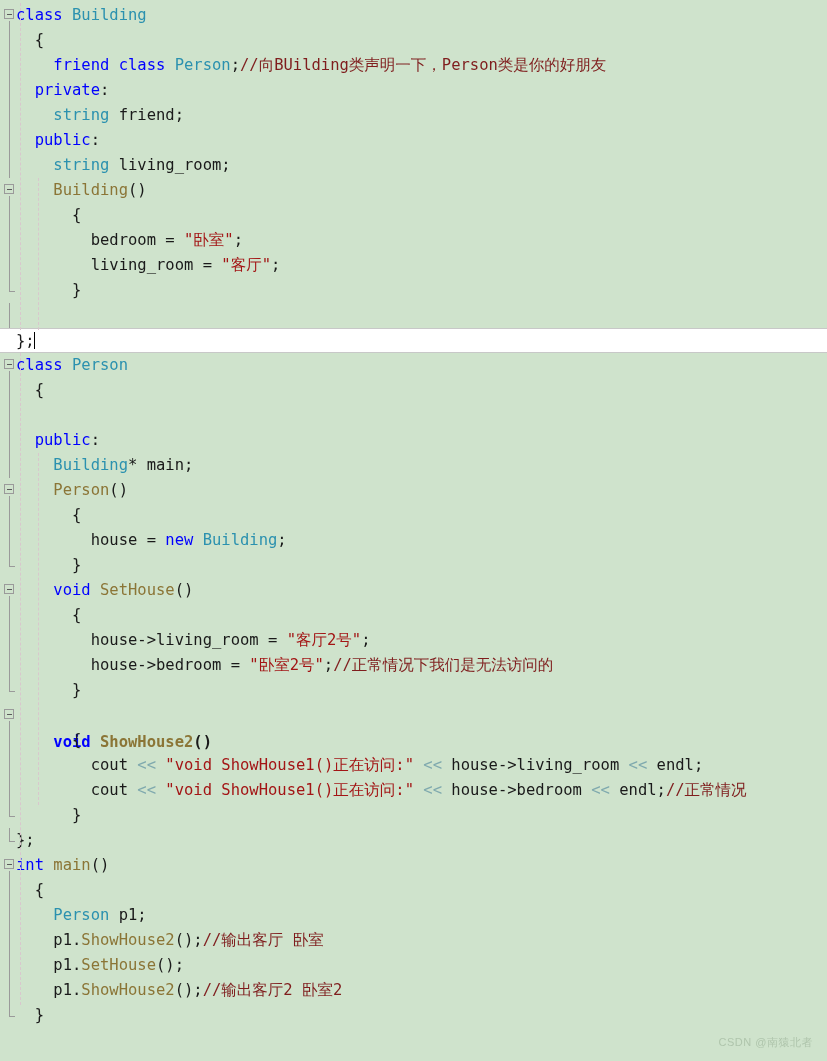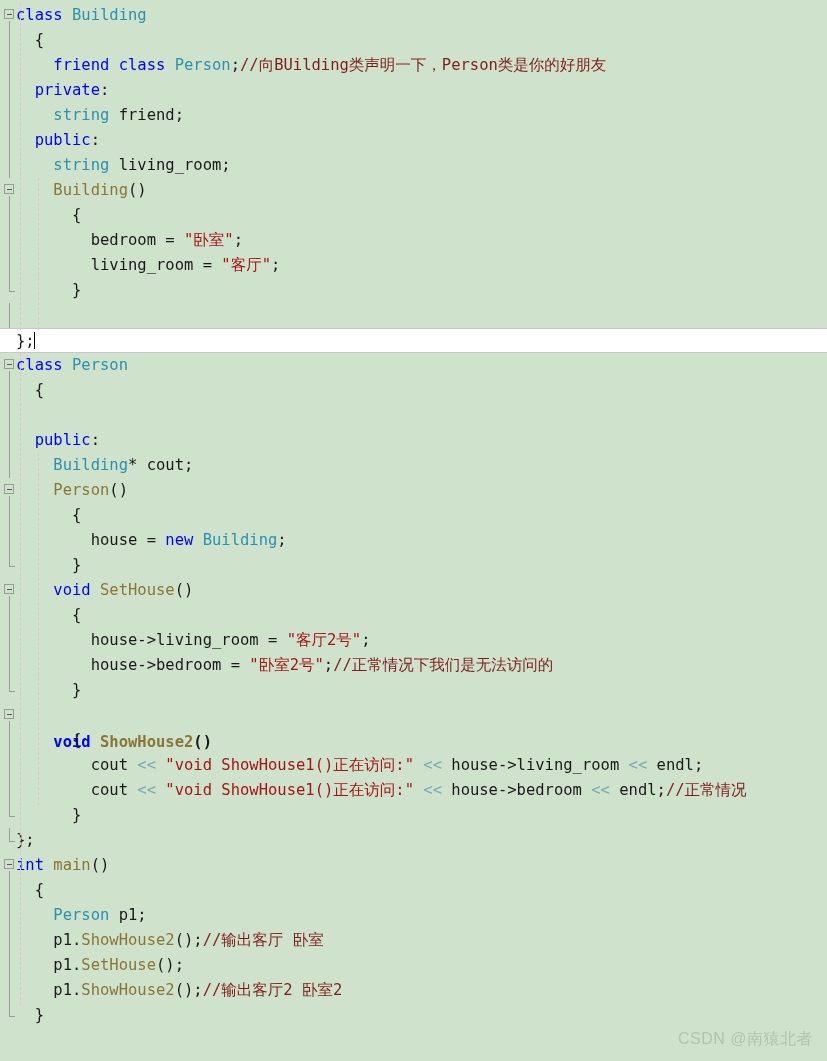--- a/index.html
+++ b/index.html
@@ -98,21 +98,21 @@
   .fn    { color: #8B7536; }
   .plain { color: #1a1a1a; }
   .op    { color: #7FA9AE; }
   .punct { color: #1a1a1a; }
   
   #watermark {
     position: absolute;
     right: 14px;
     bottom: 11px;
     font-family: "Liberation Sans", sans-serif;
-    font-size: 16px;
+    font-size: 11px;
     color: #AFC5AC;
     letter-spacing: 0.5px;
     user-select: none;
   }
 </style>
 </head>
 <body>
 
 <div id="editor">
 
@@ -186,21 +186,21 @@
       <div class="line" style="top: 203px;"><span class="txt"><span>      </span><span class="punct">{</span></span></div>
       <div class="line" style="top: 228px;"><span class="txt"><span>        </span><span class="plain">bedroom </span><span class="punct">= </span><span class="str">"卧室"</span><span class="punct">;</span></span></div>
       <div class="line" style="top: 253px;"><span class="txt"><span>        </span><span class="plain">living_room </span><span class="punct">= </span><span class="str">"客厅"</span><span class="punct">;</span></span></div>
       <div class="line" style="top: 278px;"><span class="txt"><span>      </span><span class="punct">}</span></span></div>
       <div class="line" style="top: 303px;"><span class="txt"><span>  </span></span></div>
       <div class="line current-line" style="top: 328px;"><span class="txt"><span></span><span class="punct">};</span><span class="caret"></span></span></div>
       <div class="line" style="top: 353px;"><span class="txt"><span></span><span class="kw">class</span><span class="plain"> </span><span class="type">Person</span></span></div>
       <div class="line" style="top: 378px;"><span class="txt"><span>  </span><span class="punct">{</span></span></div>
       <div class="line" style="top: 403px;"><span class="txt"><span>  </span></span></div>
       <div class="line" style="top: 428px;"><span class="txt"><span>  </span><span class="kw">public</span><span class="punct">:</span></span></div>
-      <div class="line" style="top: 453px;"><span class="txt"><span>    </span><span class="type">Building</span><span class="plain">* cout;</span></span></div>
+      <div class="line" style="top: 453px;"><span class="txt"><span>    </span><span class="type">Building</span><span class="plain">* main;</span></span></div>
       <div class="line" style="top: 478px;"><span class="txt"><span>    </span><span class="fn">Person</span><span class="punct">()</span></span></div>
       <div class="line" style="top: 503px;"><span class="txt"><span>      </span><span class="punct">{</span></span></div>
       <div class="line" style="top: 528px;"><span class="txt"><span>        </span><span class="plain">house </span><span class="punct">= </span><span class="kw">new</span><span class="plain"> </span><span class="type">Building</span><span class="punct">;</span></span></div>
       <div class="line" style="top: 553px;"><span class="txt"><span>      </span><span class="punct">}</span></span></div>
       <div class="line" style="top: 578px;"><span class="txt"><span>    </span><span class="kw">void</span><span class="plain"> </span><span class="fn">SetHouse</span><span class="punct">()</span></span></div>
       <div class="line" style="top: 603px;"><span class="txt"><span>      </span><span class="punct">{</span></span></div>
       <div class="line" style="top: 628px;"><span class="txt"><span>        </span><span class="plain">house-&gt;living_room </span><span class="punct">= </span><span class="str">"客厅2号"</span><span class="punct">;</span></span></div>
       <div class="line" style="top: 653px;"><span class="txt"><span>        </span><span class="plain">house-&gt;bedroom </span><span class="punct">= </span><span class="str">"卧室2号"</span><span class="punct">;</span><span class="cmt">//正常情况下我们是无法访问的</span></span></div>
       <div class="line" style="top: 678px;"><span class="txt"><span>      </span><span class="punct">}</span></span></div>
       <div class="line" style="top: 730px; font-weight: bold;"><span class="txt"><span>    </span><span class="kw">void</span><span class="plain"> </span><span class="fn">ShowHouse2</span><span class="punct">()</span></span></div>

